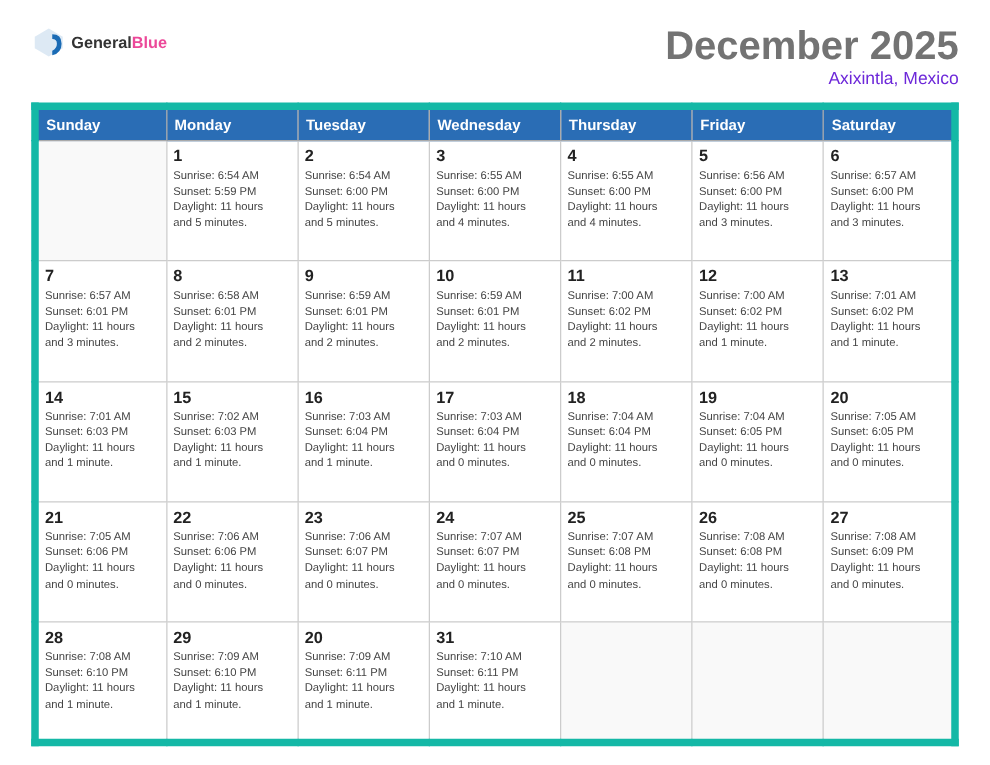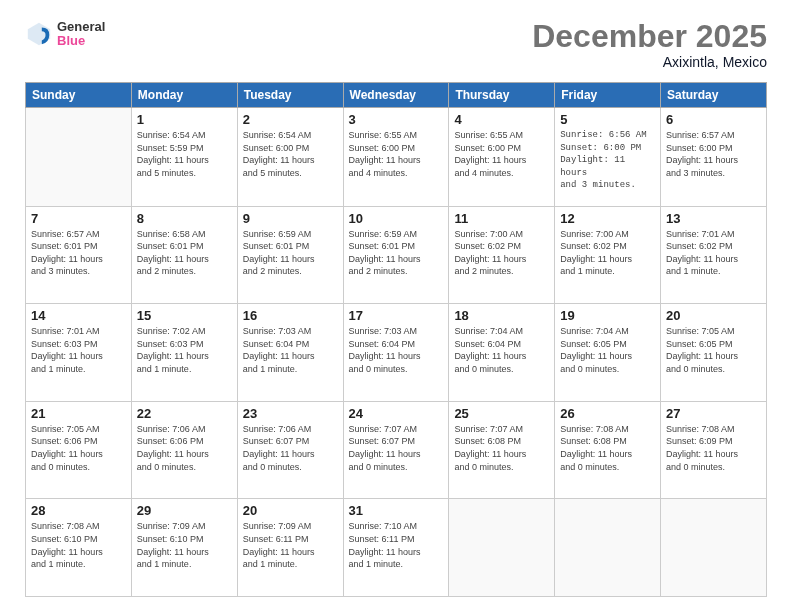--- a/index.html
+++ b/index.html
@@ -23,21 +23,21 @@
       align-items: flex-start;
       margin-bottom: 12px;
     }
     .logo {
       display: flex;
       align-items: center;
       gap: 4px;
     }
     .logo-text {
       display: flex;
-      flex-direction: column;
+      flex-direction: row;
       font-size: 13px;
       font-weight: bold;
       line-height: 1.1;
     }
     .logo-general { color: #333; }
     .logo-blue { color: #ec4899; }
     .logo-icon {
       width: 28px;
       height: 28px;
     }
@@ -45,26 +45,26 @@
       text-align: right;
     }
     .month-title {
       font-size: 32px;
       font-weight: bold;
       color: #737373;
       line-height: 1;
     }
     .subtitle {
       font-size: 14px;
-      color: #0f172a;
+      color: #6d28d9;
       margin-top: 2px;
     }
     .calendar {
       flex: 1;
-      border: 1px solid #14b8a6;
+      border: 6px solid #14b8a6;
       border-collapse: collapse;
       width: 100%;
       table-layout: fixed;
     }
     .calendar th {
       background-color: #2a6db5;
       color: white;
       font-size: 12px;
       font-weight: bold;
       padding: 5px 6px;
@@ -153,21 +153,21 @@
           </td>
           <td>
             <div class="day-number">4</div>
             <div class="day-info" style="white-space: pre-line;">Sunrise: 6:55 AM
 Sunset: 6:00 PM
 Daylight: 11 hours
 and 4 minutes.</div>
           </td>
           <td>
             <div class="day-number">5</div>
-            <div class="day-info" style="white-space: pre-line; font-family: Liberation Mono, monospace;">Sunrise: 6:56 AM
+            <div class="day-info" style="white-space: pre-line;">Sunrise: 6:56 AM
 Sunset: 6:00 PM
 Daylight: 11 hours
 and 3 minutes.</div>
           </td>
           <td>
             <div class="day-number">6</div>
             <div class="day-info" style="white-space: pre-line;">Sunrise: 6:57 AM
 Sunset: 6:00 PM
 Daylight: 11 hours
 and 3 minutes.</div>

